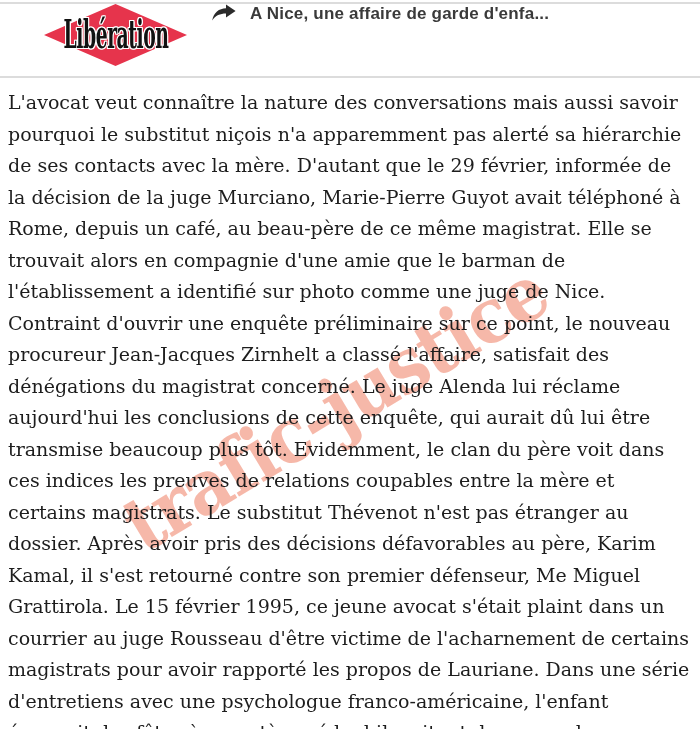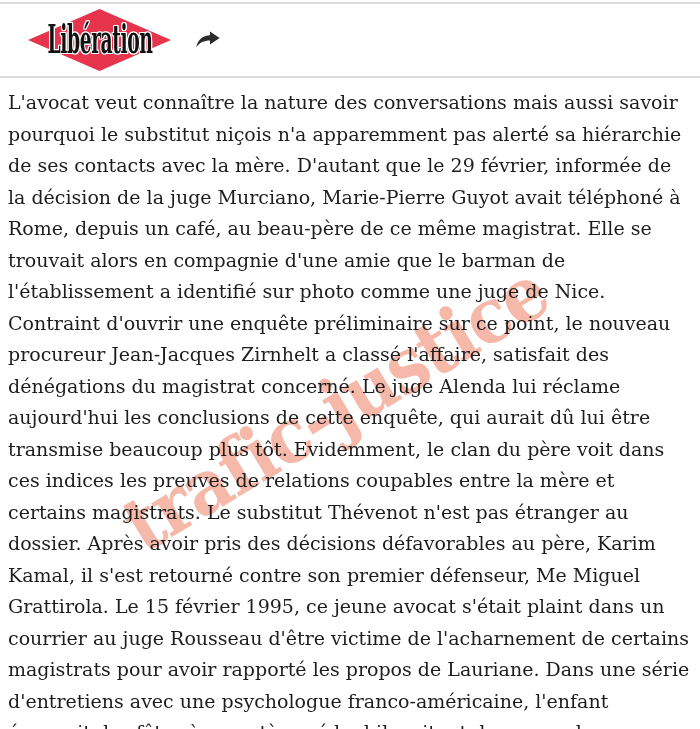--- a/index.html
+++ b/index.html
@@ -16,25 +16,25 @@
     width:700px;height:729px;
     overflow:hidden;
     background:#fff;
     font-family:"DejaVu Serif", serif;
   }
   
   .topline{
     height:2px;background:var(--divider);margin-top:2px;
   }
   .header{
-    display:flex;align-items:center;
+    display:flex;align-items:flex-start;
     height:74px;
     background:#fff;
     border-bottom:2px solid var(--divider);
-    padding-left:28px;
+    padding-left:44px;
   }
   .logo{
     position:relative;
     width:143px;height:62px;
     flex:0 0 auto;
     cursor:pointer;
   }
   .logo svg{position:absolute;left:0;top:0;}
   .logo-text{
     position:absolute;left:50%;top:50%;
@@ -110,20 +110,21 @@
       </span>
       <span class="logo-text">Libération</span>
     </div>
 
     <span class="share-arrow">
       <svg width="26" height="18" viewBox="0 0 26 18">
         <path d="M1.2 16.5 C2.6 8.5 8.0 4.4 15.0 4.2 L15.0 0.4 L24.6 6.9 L15.0 13.4 L15.0 9.6 C9.2 9.6 4.4 11.6 1.2 16.5 Z" fill="#2b2b2b"></path>
       </svg>
     </span>
 
+    <span class="header-title">A Nice, une affaire de garde d'enfa...</span>
   </div>
 
   <div class="article">
     <div class="watermark">trafic-justice</div>
     <p class="article-body">L'avocat veut connaître la nature des conversations mais aussi savoir pourquoi le substitut niçois n'a apparemment pas alerté sa hiérarchie de ses contacts avec la mère. D'autant que le 29 février, informée de la décision de la juge Murciano, Marie-Pierre Guyot avait téléphoné à Rome, depuis un café, au beau-père de ce même magistrat. Elle se trouvait alors en compagnie d'une amie que le barman de l'établissement a identifié sur photo comme une juge de Nice. Contraint d'ouvrir une enquête préliminaire sur ce point, le nouveau procureur Jean-Jacques Zirnhelt a classé l'affaire, satisfait des dénégations du magistrat concerné. Le juge Alenda lui réclame aujourd'hui les conclusions de cette enquête, qui aurait dû lui être transmise beaucoup plus tôt. Evidemment, le clan du père voit dans ces indices les preuves de relations coupables entre la mère et certains magistrats. Le substitut Thévenot n'est pas étranger au dossier. Après avoir pris des décisions défavorables au père, Karim Kamal, il s'est retourné contre son premier défenseur, Me Miguel Grattirola. Le 15 février 1995, ce jeune avocat s'était plaint dans un courrier au juge Rousseau d'être victime de l'acharnement de certains magistrats pour avoir rapporté les propos de Lauriane. Dans une série d'entretiens avec une psychologue franco-américaine, l'enfant évoquait des fêtes à caractère pédophile, citant des noms de magistrats ou</p>
   </div>
 
 </div>
 
 </body></html>

